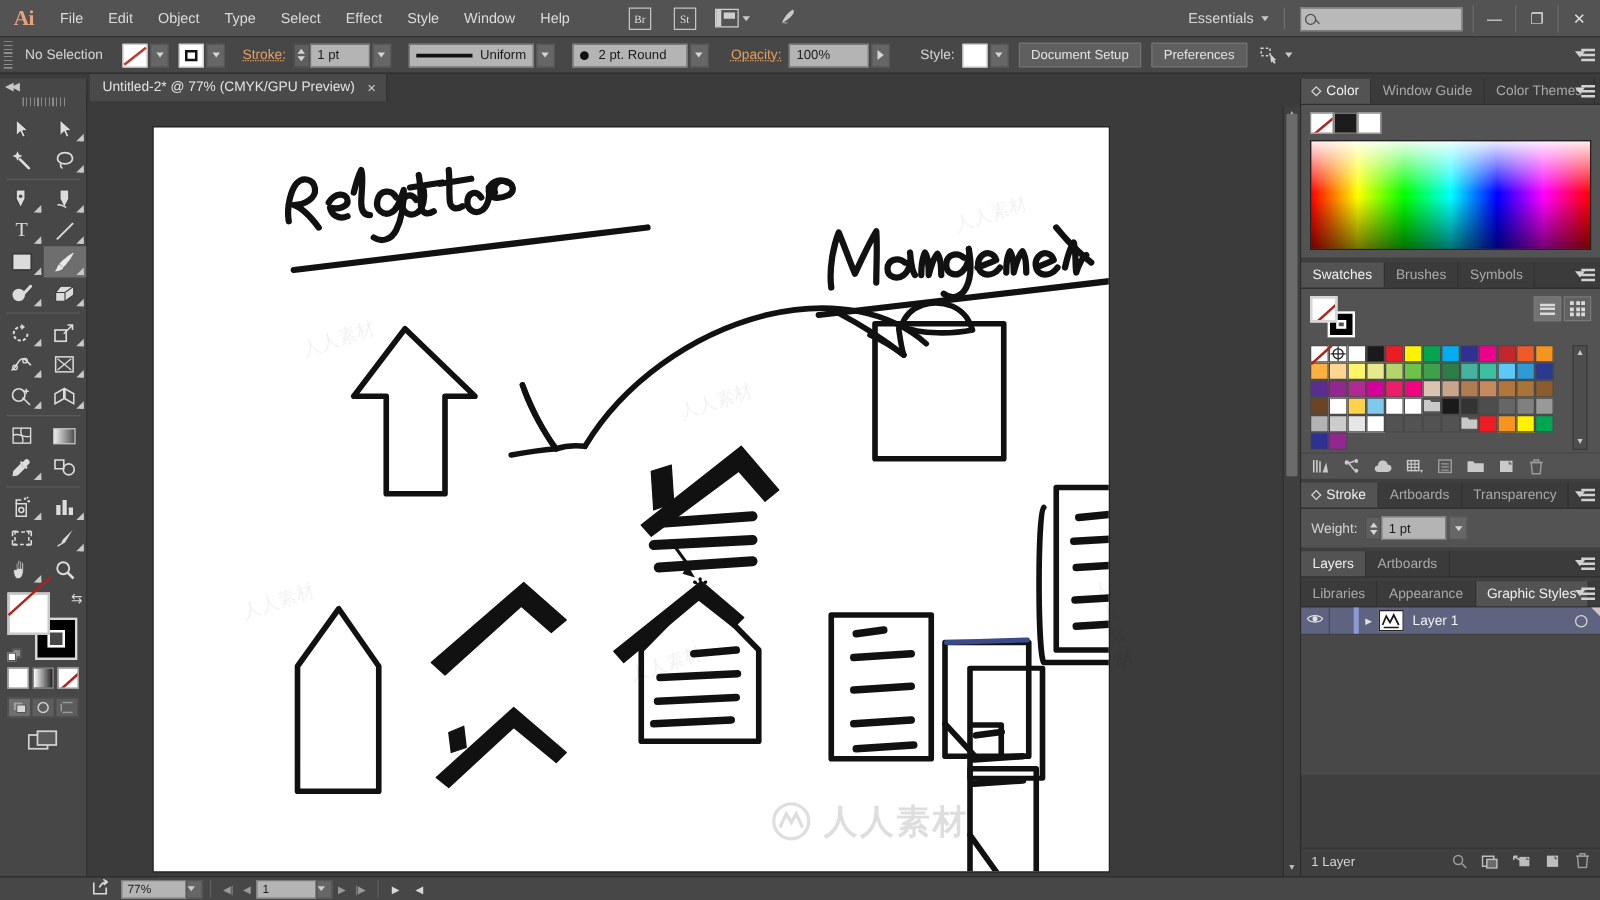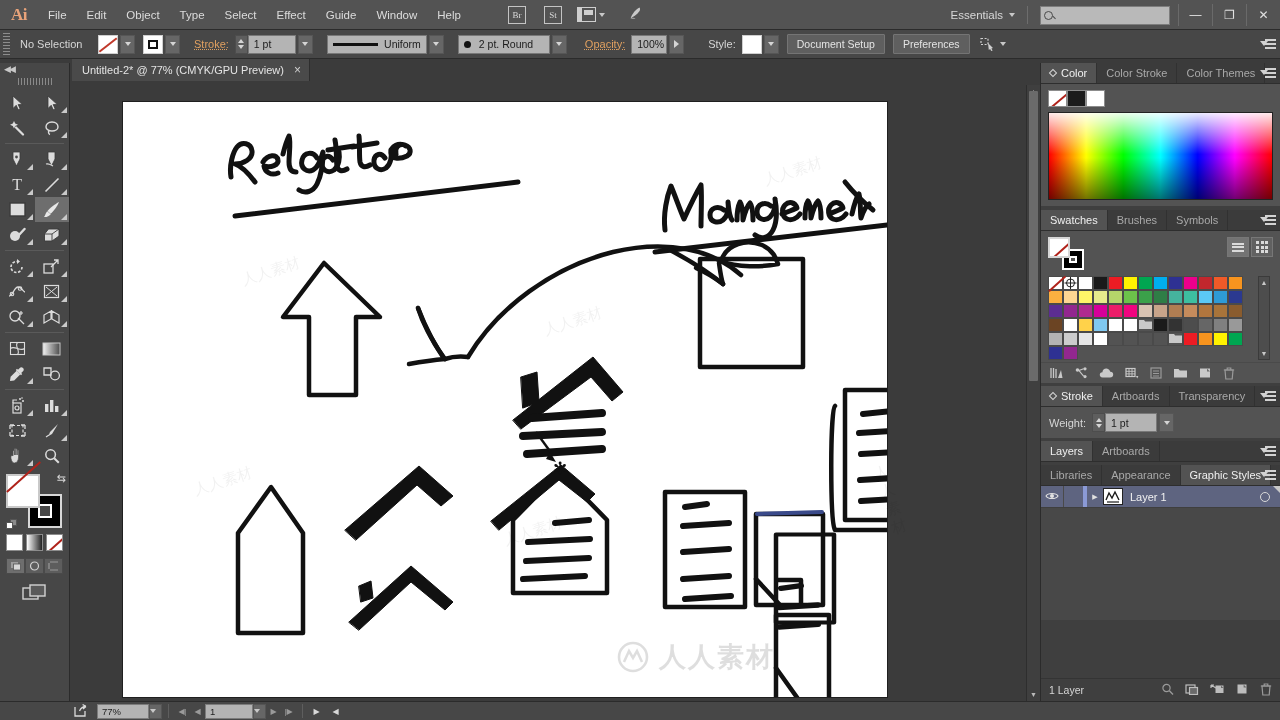--- a/index.html
+++ b/index.html
@@ -343,21 +343,21 @@
 <body>
 
 <div id="menubar">
   <div id="ai-logo">Ai</div>
   <div class="menu-item">File</div>
   <div class="menu-item">Edit</div>
   <div class="menu-item">Object</div>
   <div class="menu-item">Type</div>
   <div class="menu-item">Select</div>
   <div class="menu-item">Effect</div>
-  <div class="menu-item">Guide</div>
+  <div class="menu-item">Style</div>
   <div class="menu-item">Window</div>
   <div class="menu-item">Help</div>
 
   <div style="width:28px"></div>
   <div class="appbtn">Br</div>
   <div class="appbtn">St</div>
   <div style="display:flex;align-items:center">
     <div class="arrange-ico">
         <i class="l"></i>
         <i class="r"></i>
@@ -420,21 +420,21 @@
   <div style="width:14px"></div>
   <div class="field" style="width:92px">
     <span class="brush-dot"></span>
     <span>2 pt. Round</span>
   </div>
   <div class="dd-btn">
       <span class="caret-down"></span>
     </div>
   <div style="width:12px"></div>
   <div class="cb-label orange">Opacity:</div>
-  <div class="field" style="width:36px">100%</div>
+  <div class="field" style="width:64px">100%</div>
   <div class="dd-btn">
     <span style="width:0;height:0;border-top:4px solid transparent;border-bottom:4px solid transparent;border-left:5px solid #d5d5d5"></span>
   </div>
   <div style="width:18px"></div>
   <div class="cb-label">Style:</div>
   <div class="swatch-box"></div>
   <div class="dd-btn">
       <span class="caret-down"></span>
     </div>
   <div class="cb-btn">Document Setup</div>
@@ -872,21 +872,21 @@
   </div>
 </div>
 
 <div id="right-panels">
 
   <div class="panel-tabs">
     <div class="ptab active">
       <span class="diamond"></span>
       <span>Color</span>
     </div>
-    <div class="ptab">Color Stroke</div>
+    <div class="ptab">Window Guide</div>
     <div class="ptab">Color Themes</div>
     <div class="pm panel-menu-ico">
         <i></i>
         <i></i>
         <i></i>
       </div>
   </div>
   <div class="panel-body">
     <div id="color-swatches">
       <div class="cs none"></div>

